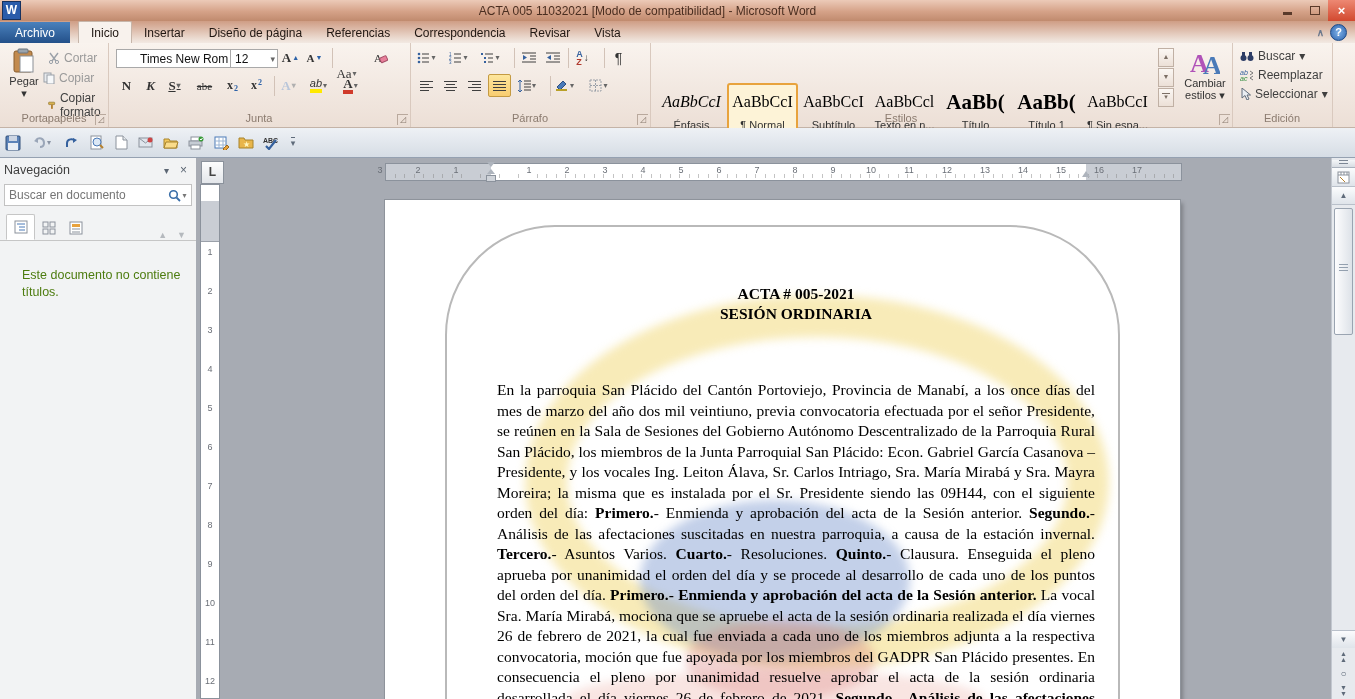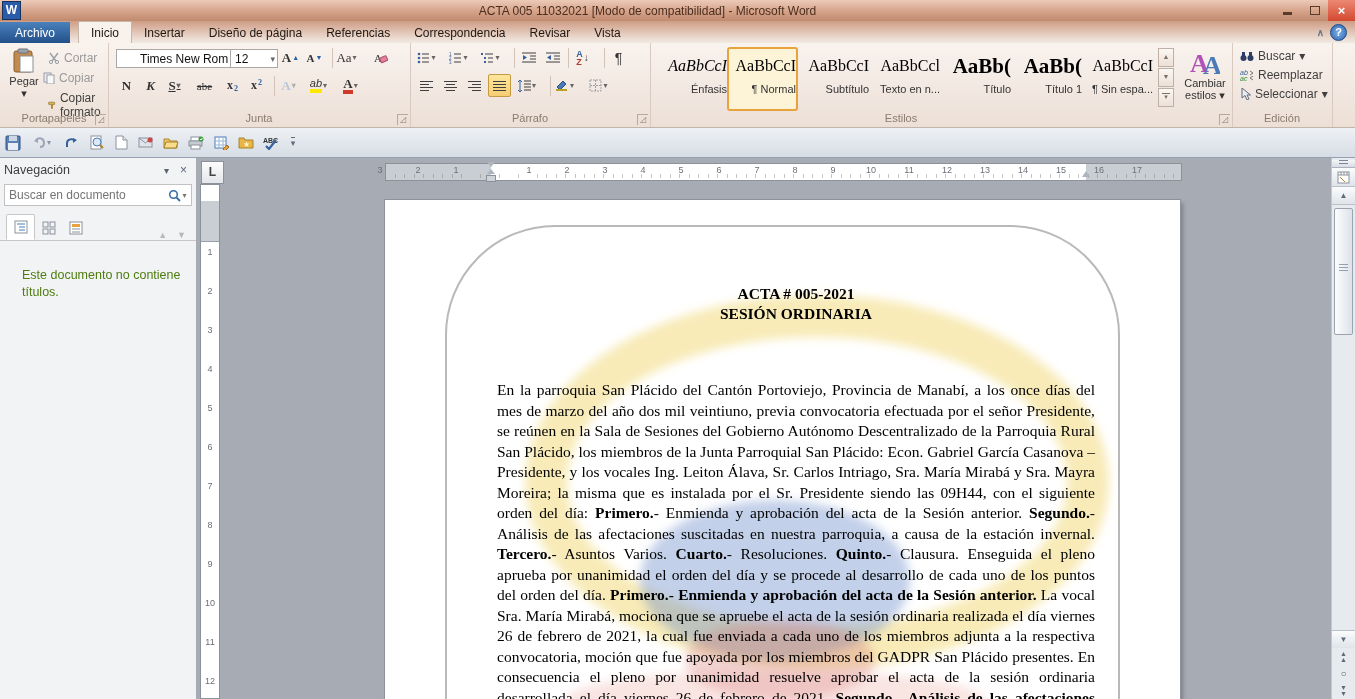--- a/index.html
+++ b/index.html
@@ -42,21 +42,21 @@
   .tbtn .dd{font-size:8px;color:#666;}
   .tbtn.sel{background:linear-gradient(#fde69d,#f8cd71);border:1px solid #c49a42;border-radius:2px;}
   .serif{font-family:"Liberation Serif",serif;}
   .vsep{width:1px;height:20px;background:#d2c2b7;margin:0 2px;}
   
   .lines{display:inline-block;width:13px;}
   .lines i{display:block;height:1px;background:#3f3f3f;margin:2px 0;}
   .lines i.s{width:9px;} .lines i.f{width:13px;}
   
   .chips{position:absolute;left:6px;top:4px;display:flex;}
-  .style-chip{width:71px;height:58px;text-align:right;padding-top:4px;color:#333;}
+  .style-chip{width:71px;height:58px;text-align:center;padding-top:4px;color:#333;margin-top:36px;}
   .style-chip .chip-prev{font-family:"Liberation Serif",serif;font-size:16px;height:30px;line-height:30px;color:#000;}
   .style-chip .chip-prev.it{font-style:italic;}
   .style-chip .chip-prev.big{font-weight:bold;font-size:21px;}
   .style-chip .chip-name{font-size:11px;margin-top:2px;white-space:nowrap;overflow:hidden;}
   .style-chip.sel{border:2px solid #e8a33d;border-radius:3px;background:#fdf3d7;padding-top:2px;width:67px;}
   .gscroll{position:absolute;top:5px;display:flex;flex-direction:column;gap:1px;}
   .gsb{width:14px;height:17px;border:1px solid #c0b0a4;background:linear-gradient(#fbf7f3,#ece0d7);
     font-size:7px;color:#7c6f65;text-align:center;line-height:16px;}
   
   .qatrow{position:absolute;left:0;top:128px;right:0;height:29px;
@@ -204,21 +204,21 @@
       </div>
       <div class="tbtn serif" style="position:absolute;left:172px;top:4px;font-weight:bold;">
           <span>A</span>
           <span style="font-size:7px;color:#2d62a8;">▲</span>
         </div>
       <div class="tbtn serif" style="position:absolute;left:196px;top:4px;font-size:11px;font-weight:bold;">
           <span>A</span>
           <span style="font-size:7px;color:#2d62a8;">▼</span>
         </div>
       <div class="vsep" style="position:absolute;left:222px;top:5px;"></div>
-      <div class="tbtn serif" style="position:absolute;left:228px;top:4px;">
+      <div class="tbtn serif" style="position:absolute;left:228px;top:20px;">
           <span>Aa</span>
           <span class="dd">▾</span>
         </div>
       <div class="tbtn" style="position:absolute;left:262px;top:4px;">
         <svg width="15" height="14" viewBox="0 0 15 14">
             <text x="1" y="11" font-size="11" font-family="serif" fill="#333">A</text>
             <rect x="7" y="6" width="7" height="5" rx="1" fill="#e87f9a" stroke="#a44e66" transform="rotate(-25 10 8)"></rect>
           </svg>
       </div>
 

